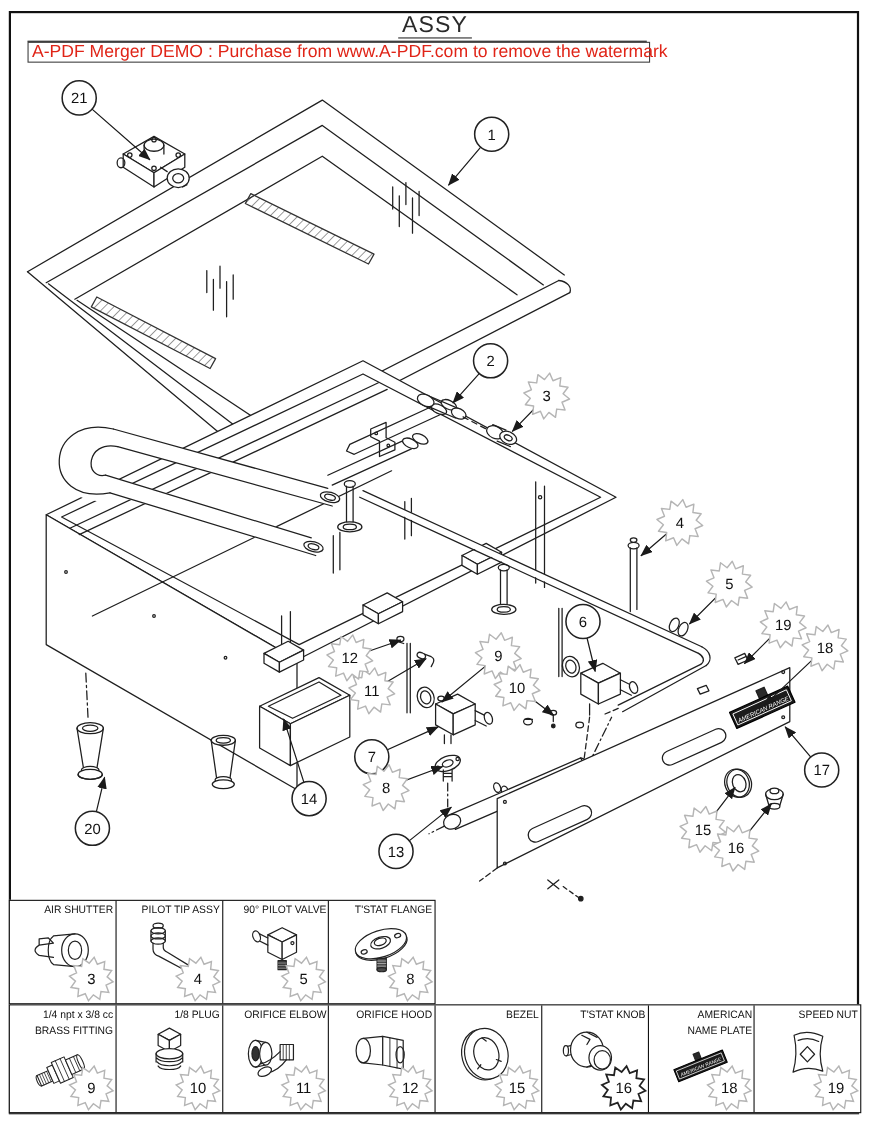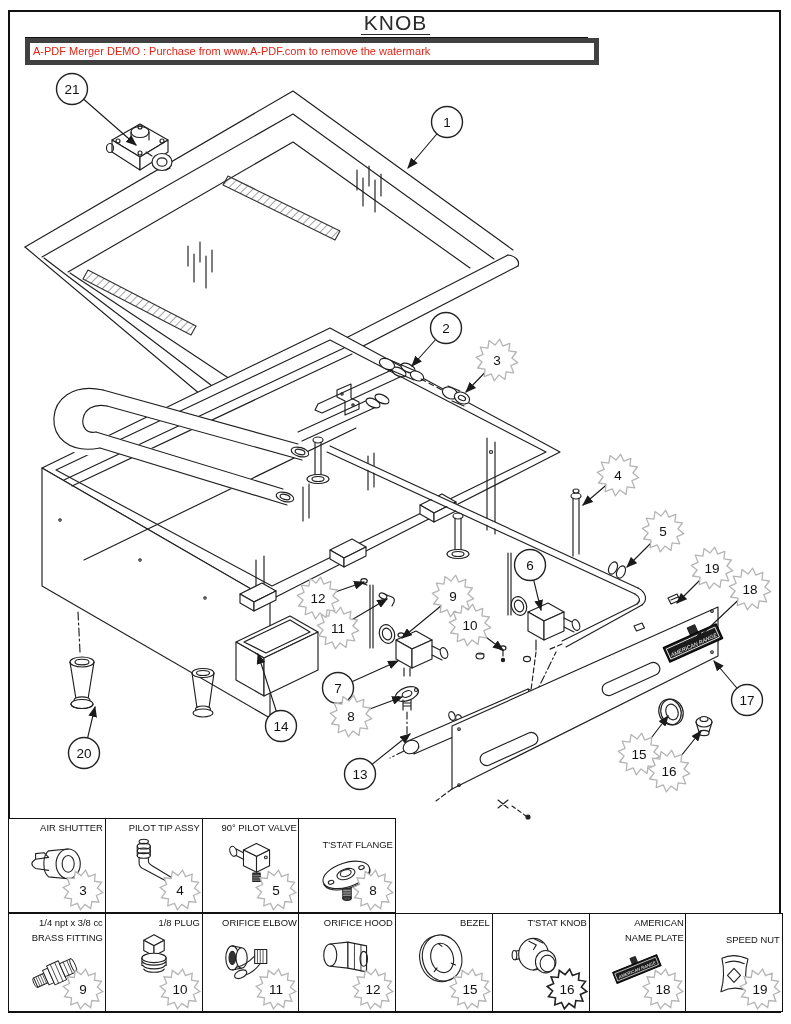--- a/index.html
+++ b/index.html
@@ -8,42 +8,42 @@
   .page-border{position:absolute;left:8px;top:10px;width:773px;height:1003px;
         border:2px solid #111;box-sizing:border-box;}
   .doc-title{position:absolute;left:0;right:0;top:11px;text-align:center;
         font-size:21px;letter-spacing:1px;color:#2b2b2b;}
   .doc-title span{border-bottom:1.4px solid #2b2b2b;padding:0 3px;}
   .doc-subtitle{position:absolute;left:0;right:0;top:48px;text-align:center;
         font-size:15px;letter-spacing:.5px;color:#2b2b2b;z-index:5;}
   .wm-topline{position:absolute;left:25px;top:37px;width:563px;height:0;
         border-top:1.3px solid #111;z-index:3;}
   .watermark{position:absolute;left:25px;top:38px;width:561px;height:17px;
-        border:5px solid #404040;color:#e02417;font-size:11px;line-height:17px;
+        border:1px solid #404040;color:#e02417;font-size:16px;line-height:17px;
         padding-left:3px;white-space:nowrap;z-index:4;background:transparent;}
   svg text{font-family:"Liberation Sans", sans-serif;}
   .diagram-svg{position:absolute;left:0;top:0;z-index:2;}
   .ptable-row{position:absolute;display:flex;border:1.8px solid #111;
         box-sizing:border-box;background:#fff;z-index:6;}
   .ptable-cell{flex:1;position:relative;border-right:1.8px solid #111;
         text-align:right;overflow:hidden;}
-  .ptable-cell:last-child{border-right:none;margin-top:17px;}
+  .ptable-cell:last-child{border-right:none;}
   .cell-label{font-size:9.8px;line-height:1.18;padding-top:3px;color:#111;
         transform:scaleX(.96);white-space:nowrap;}
   .cell-icon{display:block;margin:1px auto 0;}
   .cell-badge{position:absolute;right:0;bottom:0;}
 </style>
 </head>
 <body>
 
 <div class="page">
   <div class="page-border"></div>
 
   <div class="doc-title">
-    <span>KNOB</span>
+    <span>ASSY</span>
   </div>
   <div class="wm-topline"></div>
   <div class="watermark">A-PDF Merger DEMO : Purchase from www.A-PDF.com to remove the watermark</div>
 
   <svg class="diagram-svg" width="791" height="1024" viewBox="0 0 791 1024">
     <defs>
       <pattern id="hatch" width="6" height="6" patternUnits="userSpaceOnUse" patternTransform="rotate(45)">
         <line x1="0" y1="0" x2="0" y2="6" stroke="#4a4a4a" stroke-width="1"></line>
       </pattern>
       <marker id="arrh" markerWidth="10" markerHeight="8" refX="9" refY="4" orient="auto">

